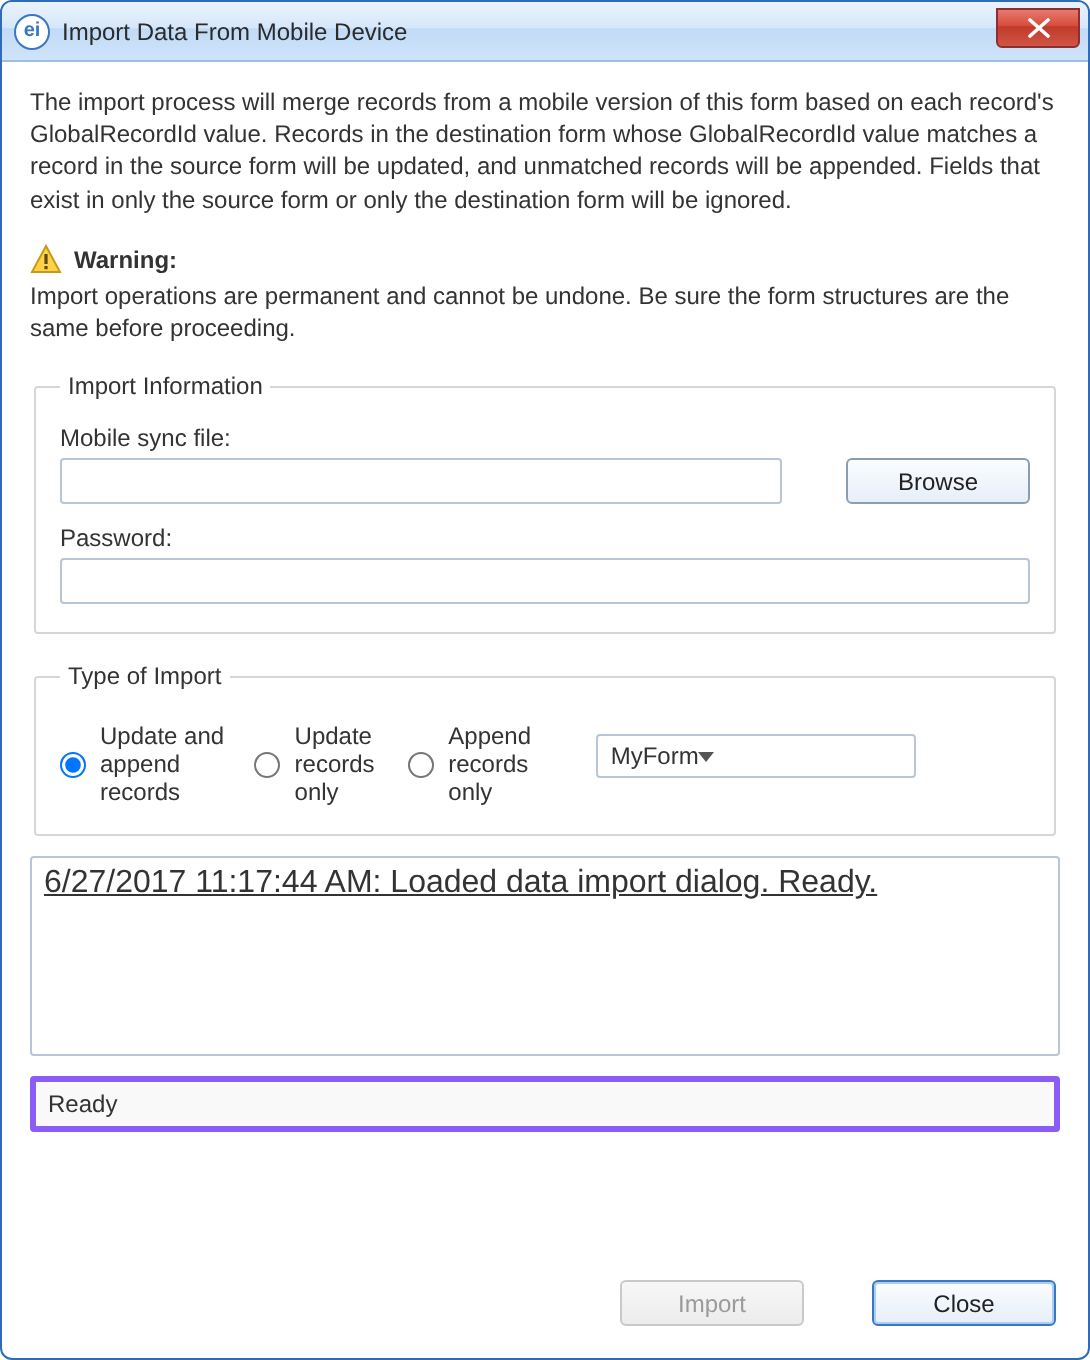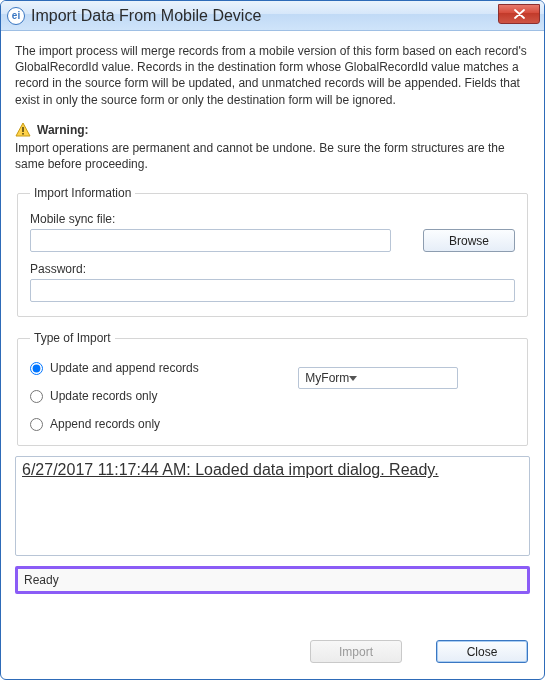--- a/index.html
+++ b/index.html
@@ -33,21 +33,21 @@
   .app-icon {
     width: 18px; height: 18px;
     border-radius: 50%;
     background: #fff;
     border: 1.5px solid #3a77c2;
     display: flex; align-items: center; justify-content: center;
     font-size: 10px; font-weight: bold; color: #3a77c2;
     margin-right: 6px;
   }
   .title-text {
-    font-size: 16px;
+    font-size: 12px;
     color: #2b2b2b;
   }
   .close-btn {
     position: absolute;
     right: 4px; top: 3px;
     width: 42px; height: 20px;
     border: 1px solid #8b2f2f;
     border-radius: 0 0 3px 3px;
     background: linear-gradient(to bottom, #e67a6e 0%, #d64b3b 45%, #c23a2a 46%, #cf5545 100%);
     display: flex; align-items: center; justify-content: center;
@@ -125,21 +125,21 @@
     box-shadow: 0 0 0 1px #a9cdf3 inset;
   }
   .type-grid {
     display: flex;
     gap: 30px;
     margin-top: 6px;
   }
   .radios {
     flex: 1.1;
     display: flex;
-    flex-direction: column;
+    flex-direction: row;
     gap: 14px;
     padding-top: 2px;
   }
   .radio-row { display: flex; align-items: center; gap: 7px; }
   .radio-row input[type=radio] { margin:0; }
   .dest-col { flex: 1; }
   .dropdown {
     margin-top: 8px;
     height: 22px;
     width: 160px;

